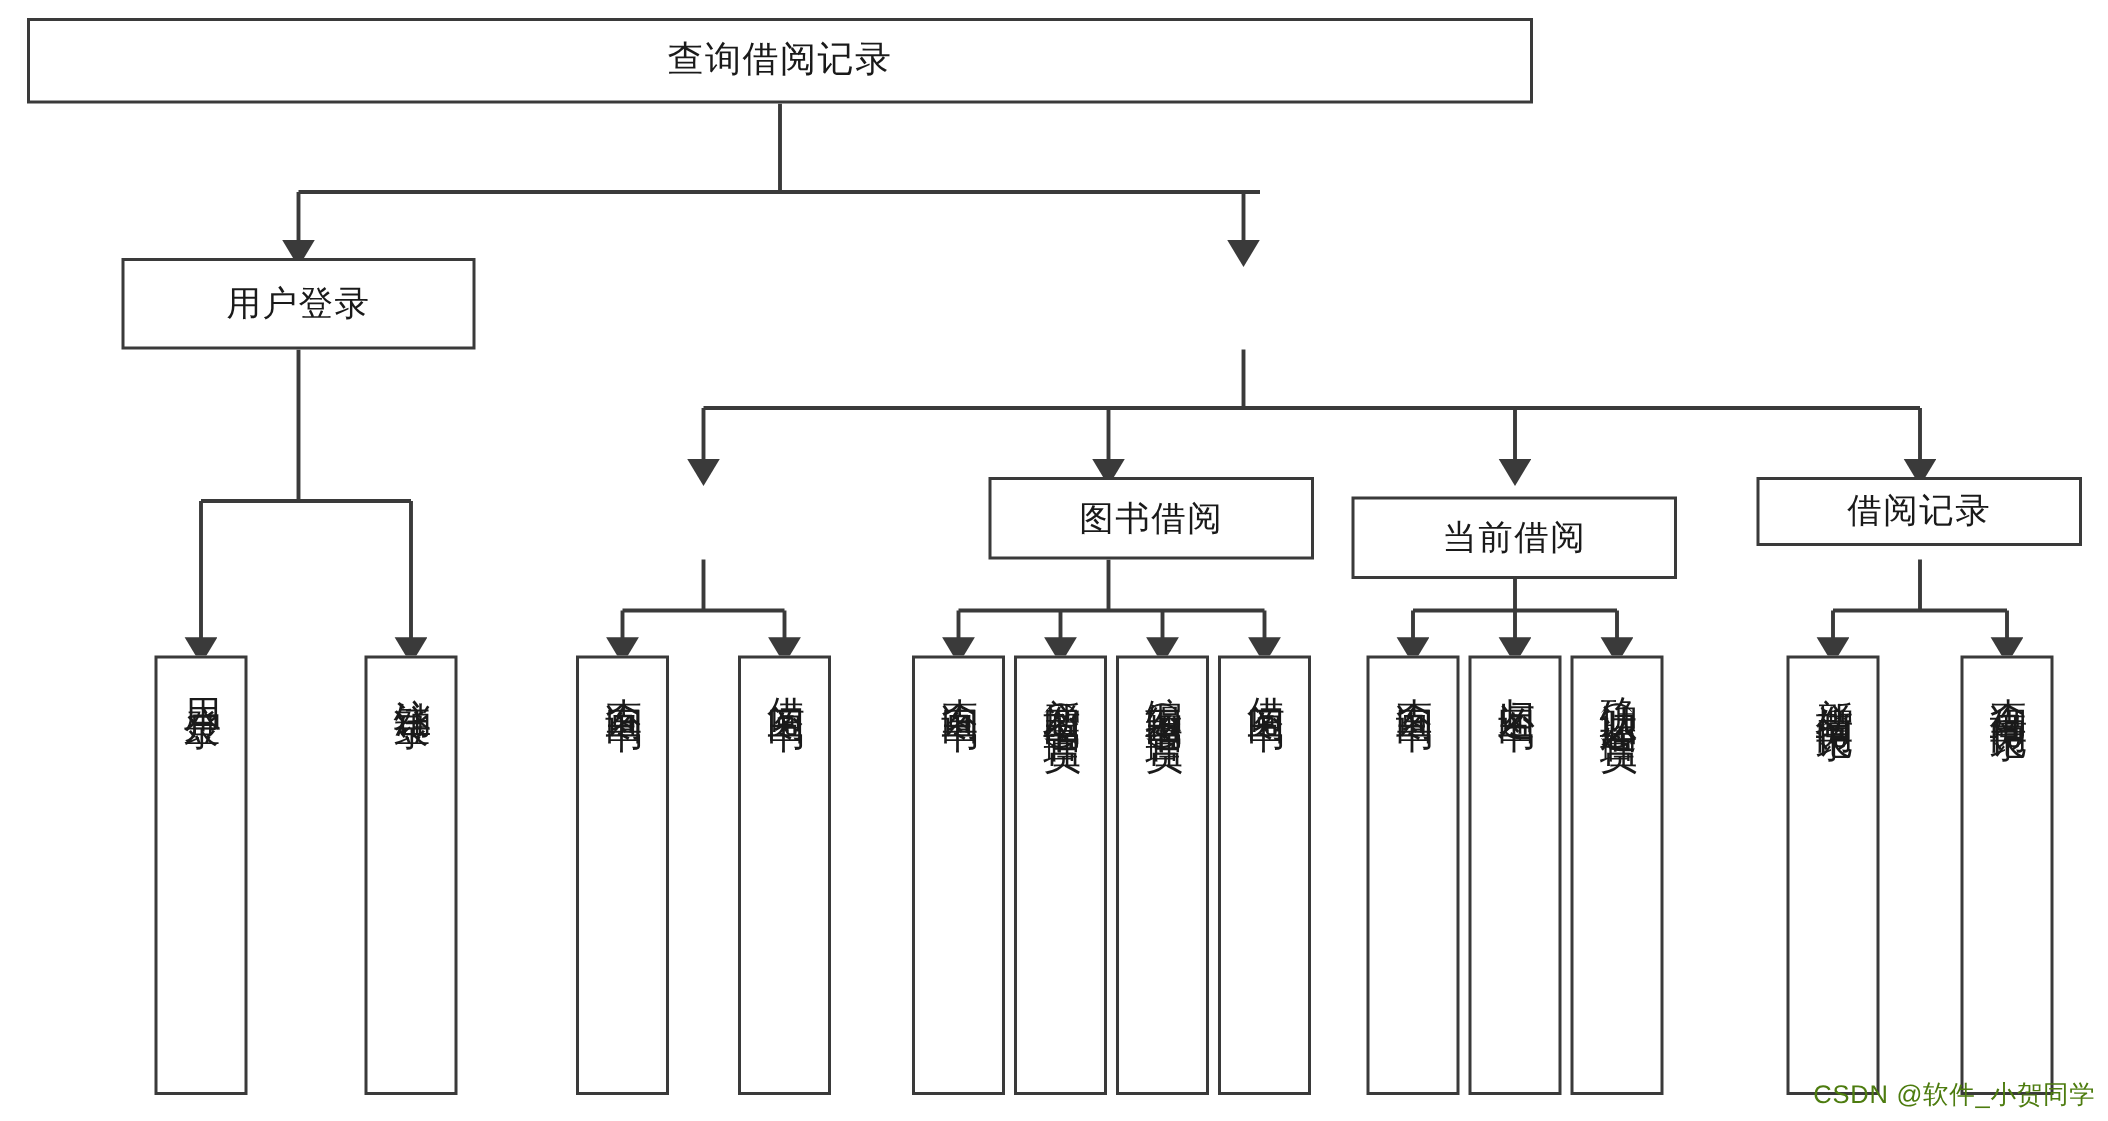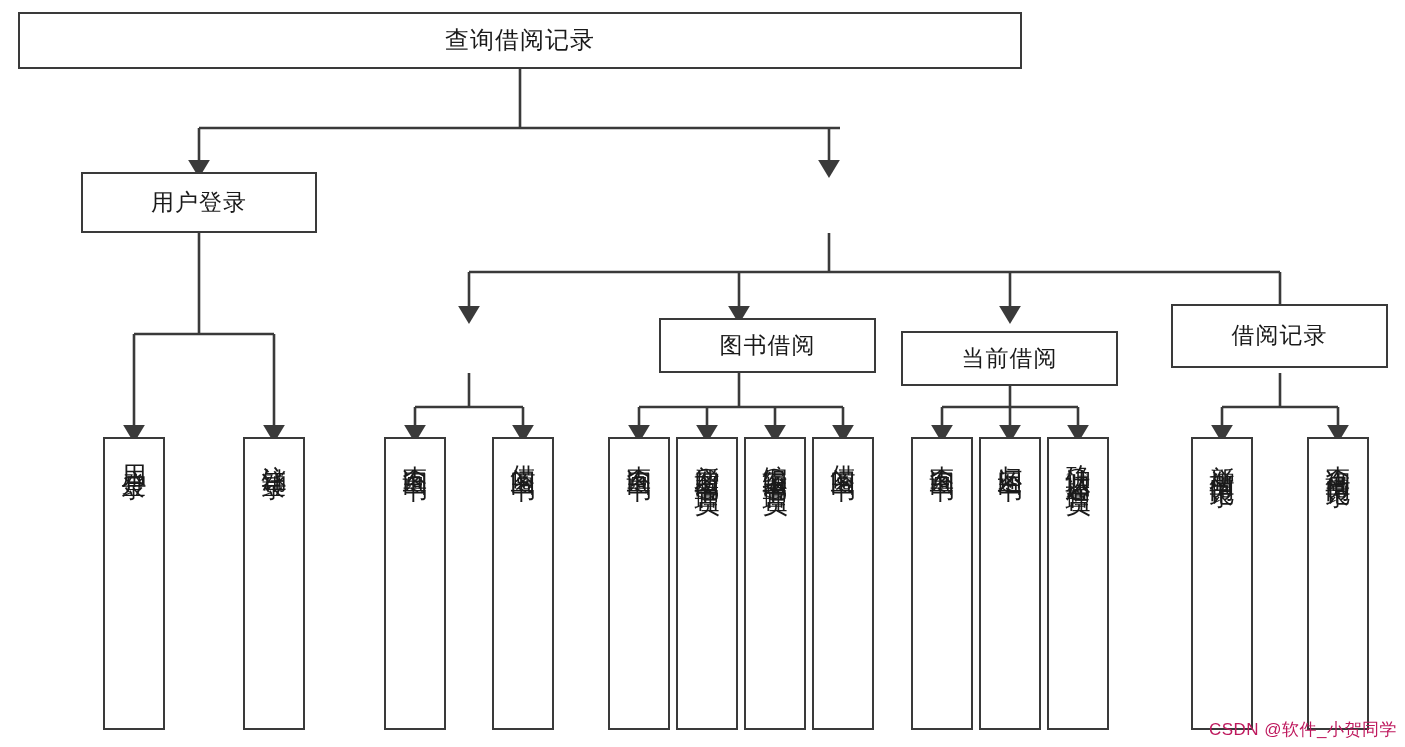--- a/index.html
+++ b/index.html
@@ -56,21 +56,21 @@
     line-height:1.08;
     letter-spacing:4px;
     white-space:nowrap;
     margin:0 auto;
   }
   .watermark{
     position:absolute;
     right:8px;
     bottom:6px;
     font-size:17px;
-    color:#be185d;
+    color:#4d7c0f;
     letter-spacing:0.5px;
     white-space:nowrap;
     z-index:5;
     text-align:center;
   }
 </style>
 </head>
 <body>
 
 <div id="canvas">
@@ -132,21 +132,21 @@
   <div class="node horiz" style="left:81px; top:172px; width:236px; height:61px;">
     <span class="label">用户登录</span>
   </div>
 
   <div class="node horiz" style="left:631px; top:318px; width:217px; height:55px;margin-left:28px;">
     <span class="label">图书借阅</span>
   </div>
   <div class="node horiz" style="left:901px; top:318px; width:217px; height:55px;margin-top:13px;">
     <span class="label">当前借阅</span>
   </div>
-  <div class="node horiz" style="left:1171px; top:304px; width:217px; height:64px;">
+  <div class="node horiz" style="left:1171px; top:318px; width:217px; height:46px;">
     <span class="label">借阅记录</span>
   </div>
 
   <div class="node vert" style="left:103px; top:437px; width:62px; height:293px;">
     <span class="label">用户登录</span>
   </div>
   <div class="node vert" style="left:243px; top:437px; width:62px; height:293px;">
     <span class="label">注销登录</span>
   </div>
 

